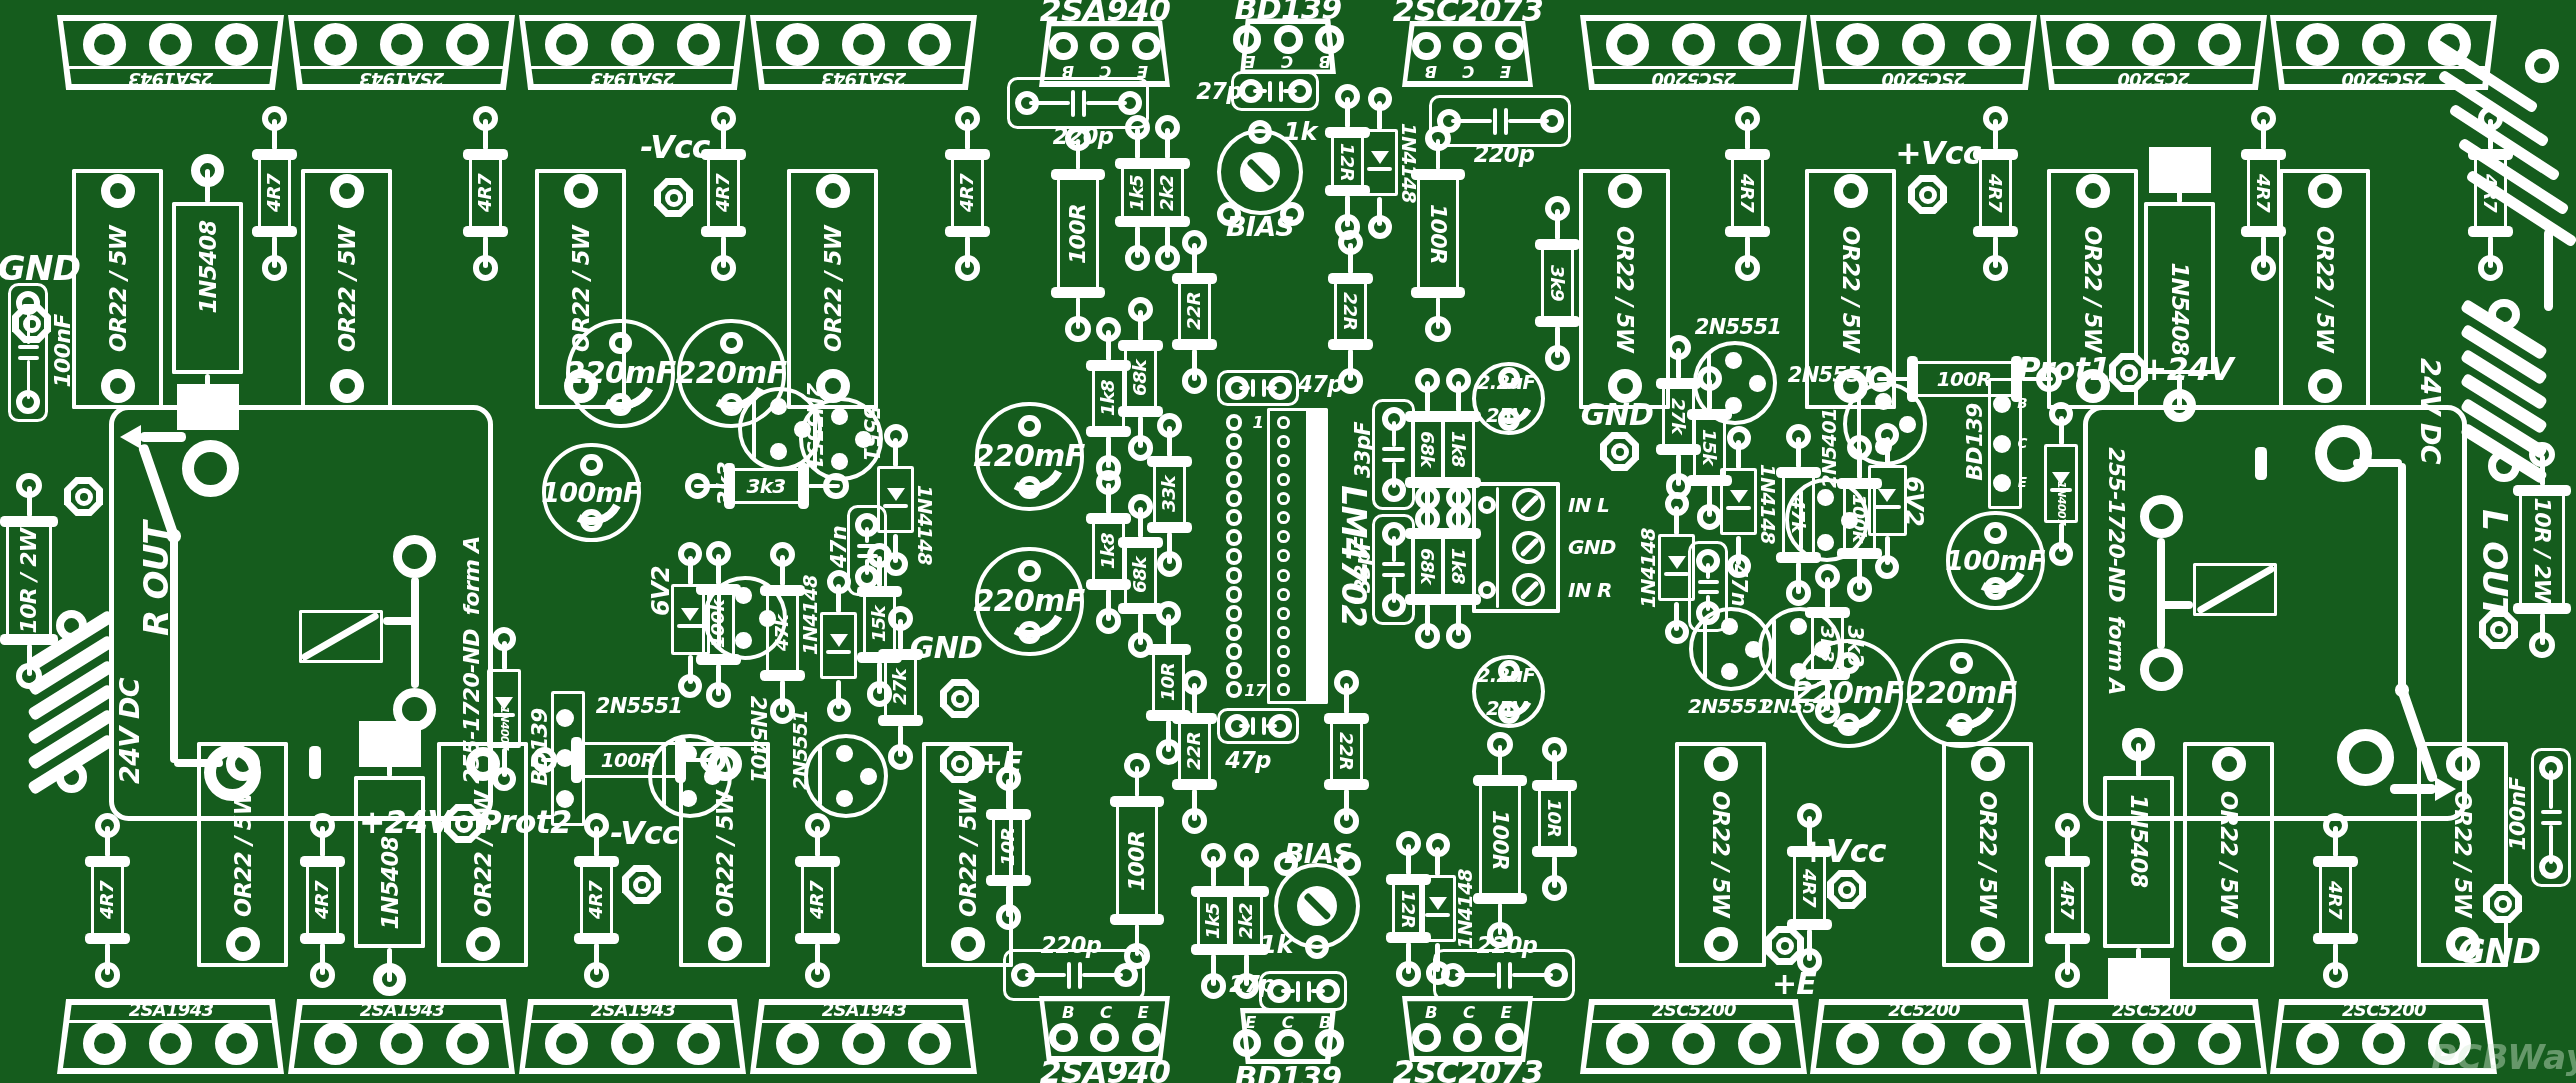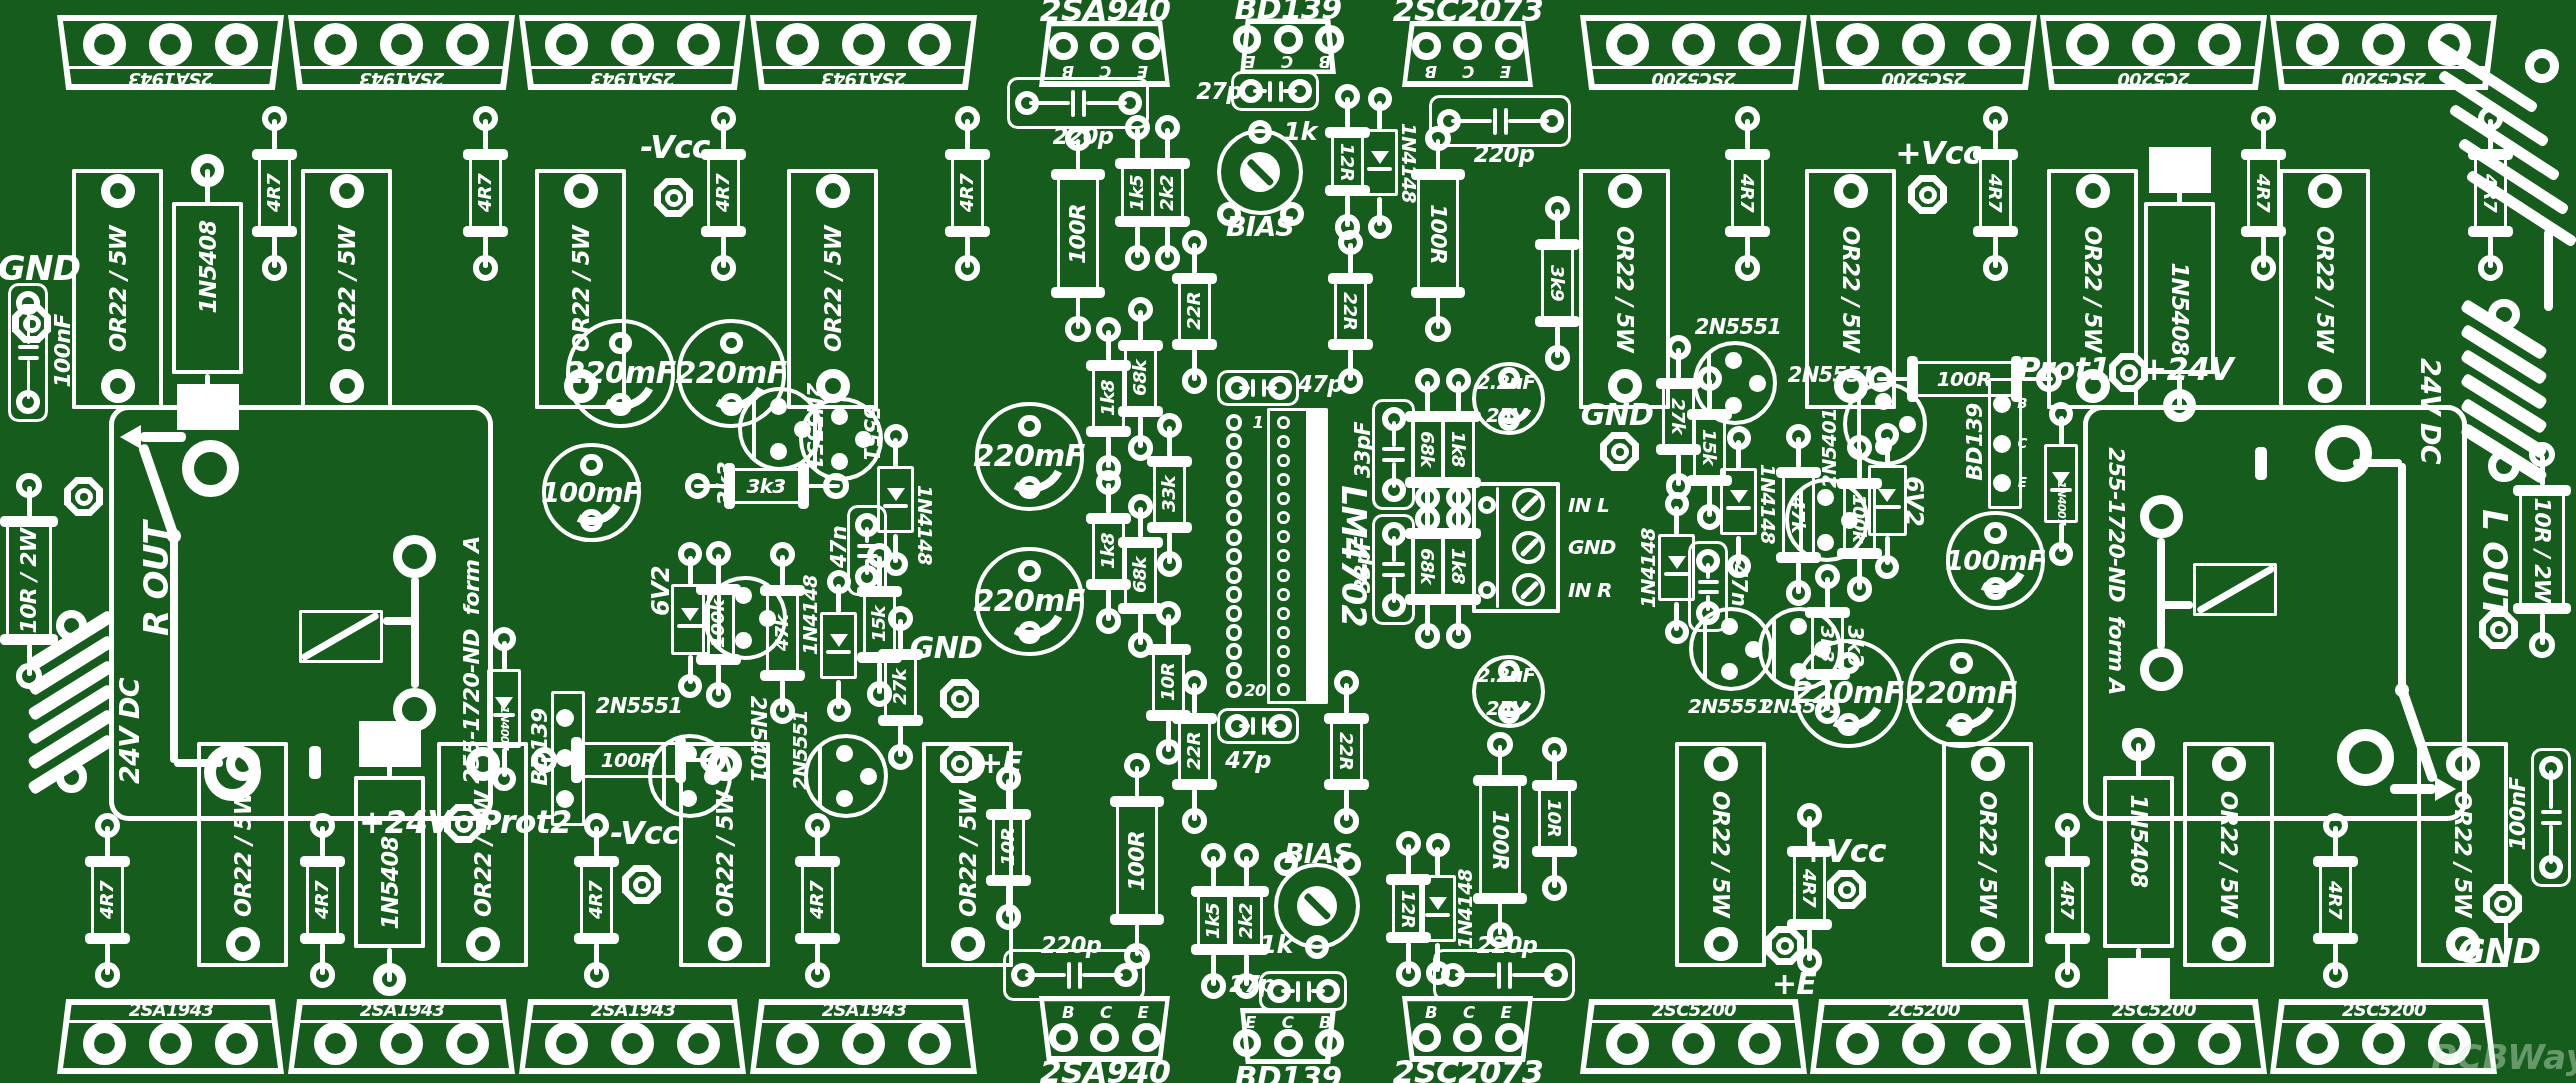--- a/index.html
+++ b/index.html
@@ -806,21 +806,21 @@
         <i class="rg" style="left:55px;top:204px;width:12.7px;height:12.7px;border-width:3.7px"></i>
         <i class="rg" style="left:3.7px;top:221px;width:16.5px;height:16.5px;border-width:4.5px"></i>
         <i class="rg" style="left:55px;top:223px;width:12.7px;height:12.7px;border-width:3.7px"></i>
         <i class="rg" style="left:3.7px;top:240px;width:16.5px;height:16.5px;border-width:4.5px"></i>
         <i class="rg" style="left:55px;top:242px;width:12.7px;height:12.7px;border-width:3.7px"></i>
         <i class="rg" style="left:3.7px;top:259px;width:16.5px;height:16.5px;border-width:4.5px"></i>
         <i class="rg" style="left:55px;top:261px;width:12.7px;height:12.7px;border-width:3.7px"></i>
         <i class="rg" style="left:3.7px;top:278px;width:16.5px;height:16.5px;border-width:4.5px"></i>
         <i class="rg" style="left:55px;top:280px;width:12.7px;height:12.7px;border-width:3.7px"></i>
         <i class="tx " style="left:36px;top:20px;font-size:16.5px">1</i>
-        <i class="tx " style="left:33px;top:288px;font-size:16.5px">20</i>
+        <i class="tx " style="left:33px;top:288px;font-size:16.5px">17</i>
       </div>
       <i class="tx vd" style="left:1353px;top:556px;font-size:33px">LM4702</i>
       <div class="cmp" style="left:1217px;top:370px;width:82px;height:36px;">
         <i class="rc" style="left:0px;top:0px;width:82px;height:36px;border-width:3.7px;border-radius:10.5px;"></i>
         <i class="rg" style="left:7.5px;top:6px;width:24px;height:24px;border-width:6.7px"></i>
         <i class="rg" style="left:51px;top:6px;width:24px;height:24px;border-width:6.7px"></i>
         <i class="br" style="left:34px;top:8.6px;width:3.7px;height:18.7px;"></i>
         <i class="br" style="left:45px;top:8.6px;width:3.7px;height:18.7px;"></i>
         <i class="br" style="left:22px;top:16px;width:11.2px;height:3.7px;"></i>
         <i class="br" style="left:49px;top:16px;width:11.2px;height:3.7px;"></i>

